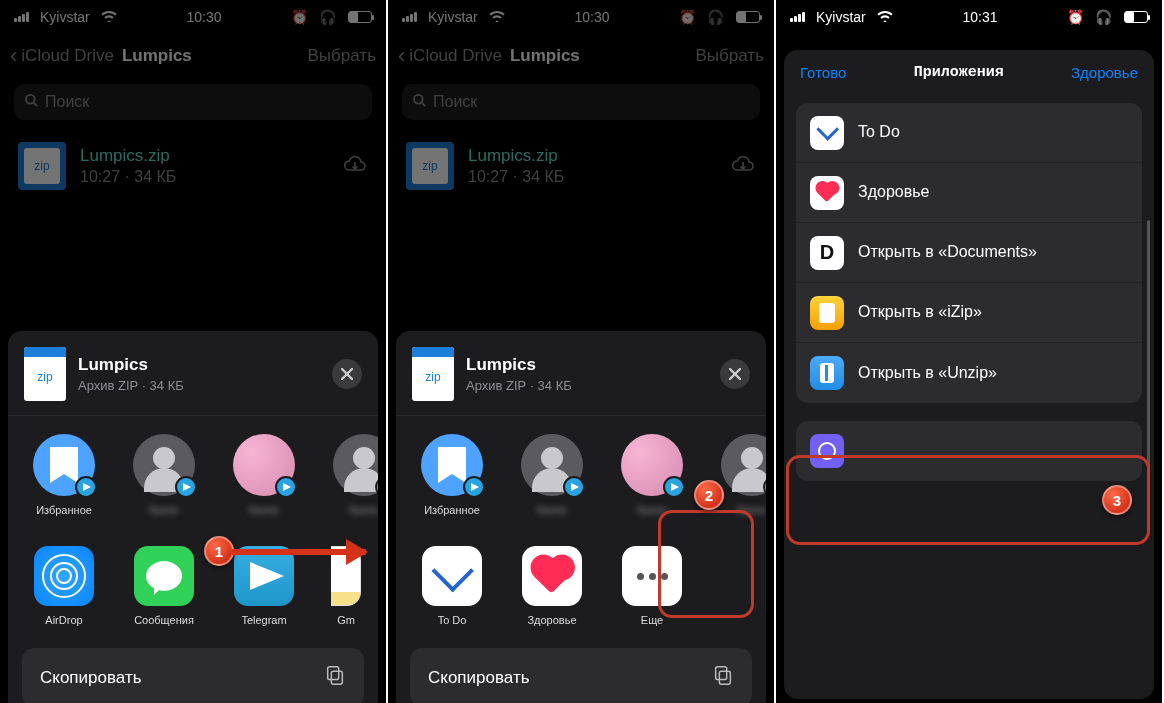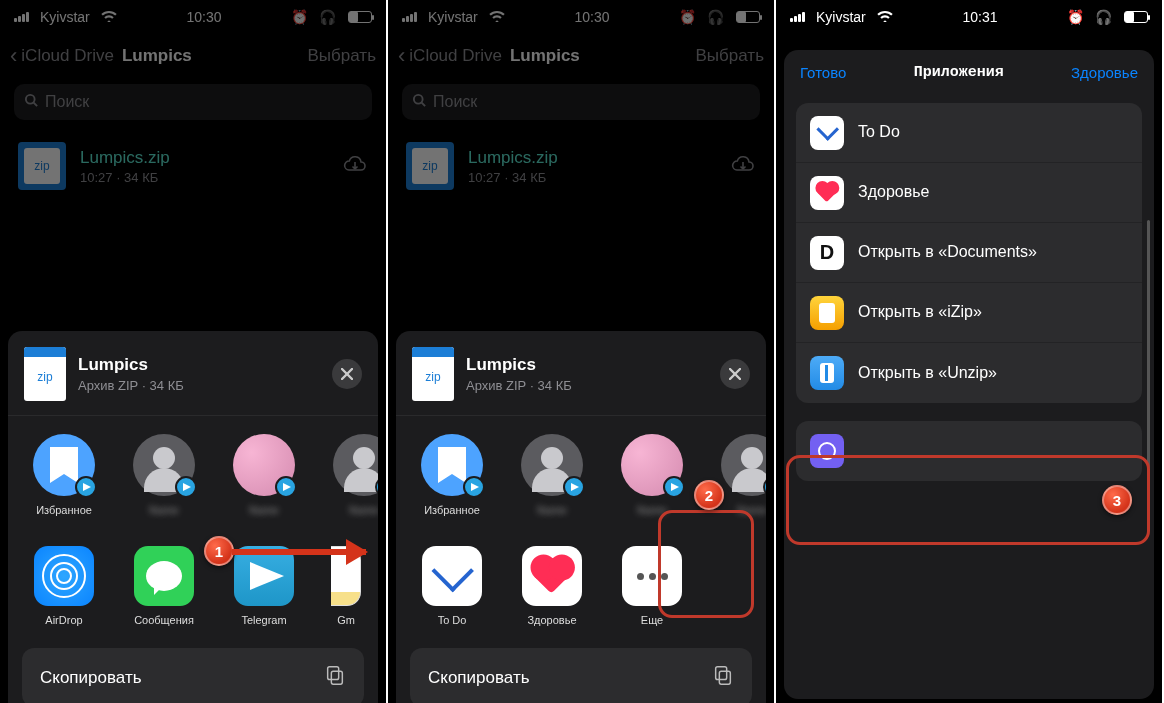--- a/index.html
+++ b/index.html
@@ -77,21 +77,21 @@
   }
   .zip-thumb .inner {
     width:36px; height:36px; background:#fff; border-radius:3px;
     display:flex; align-items:center; justify-content:center;
     font-size:12px; color:#1c7ed6; font-weight:500;
   }
   .zip-thumb.big { width:42px; height:54px; border-radius:3px; background:#fff; }
   .zip-thumb.big .topbar{ position:absolute; top:0; left:0; right:0; height:10px; background:#1c7ed6; border-radius:3px 3px 0 0;}
   .zip-thumb.big .label{ font-size:12px; color:#1c7ed6; font-weight:500; margin-top:6px; }
   .file-text .name { font-size:17px; color:#5eead4; }
-  .file-text .meta { font-size:13px; color:#8e8e93; margin-top:2px; }
+  .file-text .meta { font-size:16px; color:#8e8e93; margin-top:2px; }
   .cloud-dl {
     margin-left:auto; color:#8e8e93;
   }
   
   .sheet {
     position:absolute; left:8px; right:8px; bottom:-4px;
     background:#1c1c1e;
     border-radius:14px 14px 0 0;
     padding:0;
   }

